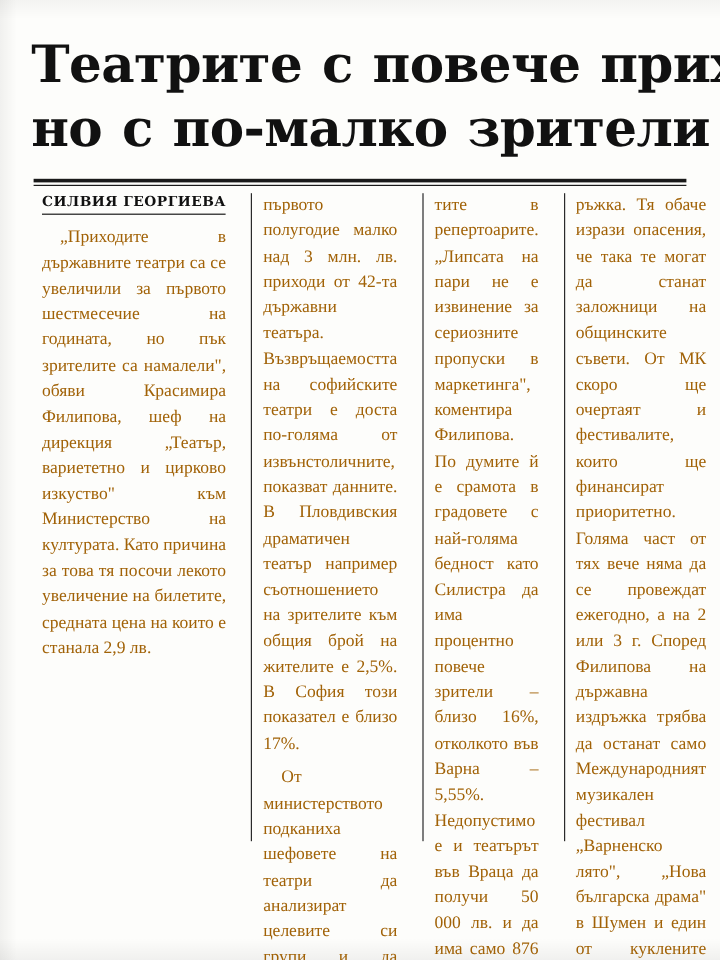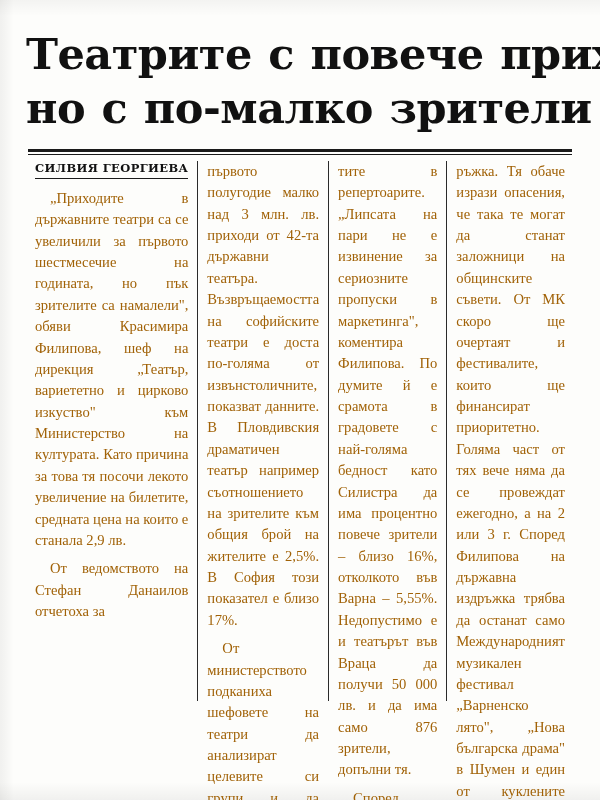--- a/index.html
+++ b/index.html
@@ -61,21 +61,21 @@
     margin: 8px 2px 0 2px;
   }
   .rule-thin {
     height: 1px;
     background: #1a1a1a;
     margin: 2px 2px 0 2px;
   }
 
   .columns {
     display: flex;
-    gap: 0;
+    gap: 12px;
     margin-top: 6px;
     height: 540px;
   }
 
   .col {
     width: 33.333%;
     box-sizing: border-box;
     padding: 0 9px;
     position: relative;
   }
@@ -128,21 +128,20 @@
   <div class="rule-top"></div>
   <div class="rule-thin"></div>
 
   <div class="columns">
 
     <div class="col">
       <div class="byline">СИЛВИЯ ГЕОРГИЕВА</div>
       <div class="byline-rule"></div>
       <p class="indent">„Приходите в държавните театри са се увеличили за първото шестмесечие на годината, но пък зрителите са намалели", обяви Красимира Филипова, шеф на дирекция „Театър, вариететно и цирково изкуство" към Министерство на културата. Като причина за това тя посочи лекото увеличение на билетите, средната цена на които е станала 2,9 лв.</p>
       <div class="spacer-sm"></div>
-      <p class="indent">От ведомството на Стефан Данаилов отчетоха за</p>
     </div>
 
     <div class="col">
       <p>първото полугодие малко над 3 млн. лв. приходи от 42-та държавни театъра. Възвръщаемостта на софийските театри е доста по-голяма от извънстоличните, показват данните. В Пловдивския драматичен театър например съотношението на зрителите към общия брой на жителите е 2,5%. В София този показател е близо 17%.</p>
       <div class="spacer-sm"></div>
       <p class="indent">От министерството подканиха шефовете на театри да анализират целевите си групи и да обновят акцен-</p>
     </div>
 
     <div class="col">
       <p>тите в репертоарите. „Липсата на пари не е извинение за сериозните пропуски в маркетинга", коментира Филипова. По думите й е срамота в градовете с най-голяма бедност като Силистра да има процентно повече зрители – близо 16%, отколкото във Варна – 5,55%. Недопустимо е и театърът във Враца да получи 50 000 лв. и да има само 876 зрители, допълни тя.</p>

